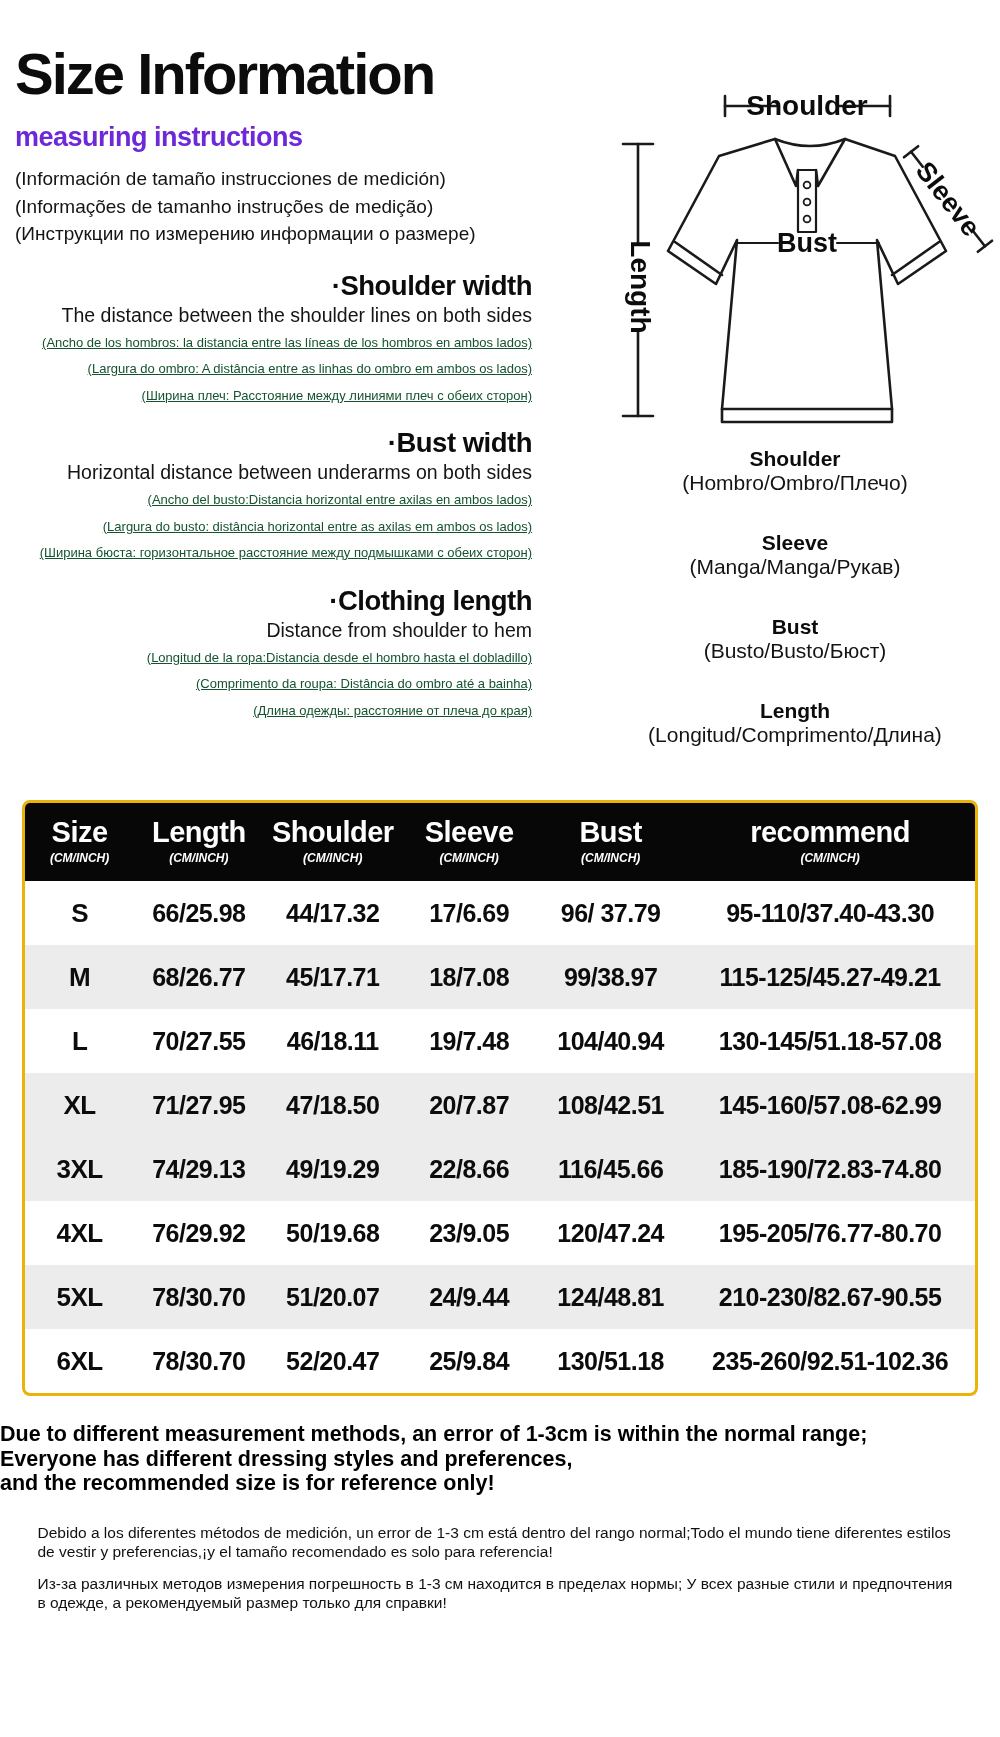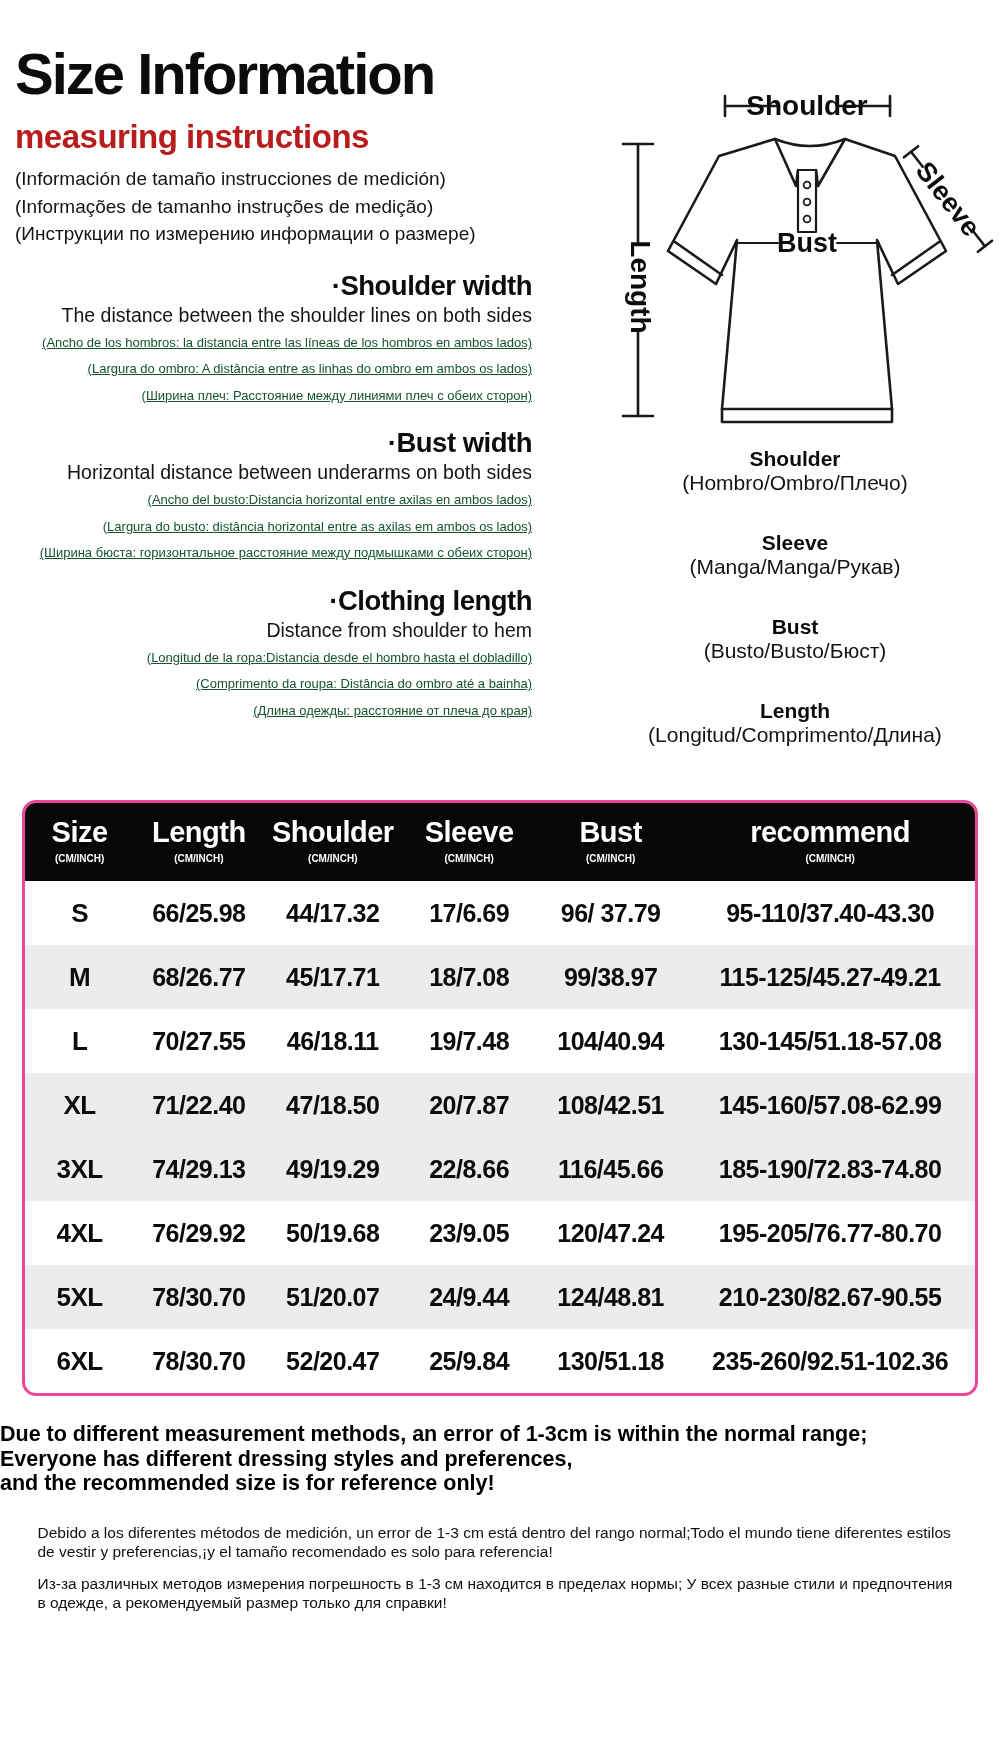--- a/index.html
+++ b/index.html
@@ -15,51 +15,51 @@
   
   .top{display:flex;height:758px;}
   .left-col{width:532px;padding:0 0 0 15px;box-sizing:border-box;}
   .right-col{width:453px;padding-top:26px;}
 
   h1.title{
     font-size:58px;line-height:64px;font-weight:700;
     letter-spacing:-2px;margin:12px 0 0;color:#0c0c0c;
   }
   h2.subtitle{
-    font-size:33px;line-height:36px;font-weight:700;
-    letter-spacing:-0.5px;margin:13px 0 10px;color:#b91c1c;
+    font-size:27px;line-height:36px;font-weight:700;
+    letter-spacing:-0.5px;margin:13px 0 10px;color:#6d28d9;
   }
   .hdr-trans p{font-size:19px;line-height:27.5px;margin:0;color:#141414;}
 
   .sec{margin-top:22px;text-align:right;}
   .sec h3{font-size:27.5px;line-height:32px;font-weight:700;letter-spacing:-0.5px;margin:0 0 0;color:#0c0c0c;}
   .sec .desc{font-size:19.5px;line-height:22px;margin:2px 0 0 10px;color:#141414;}
   .sec .s-trans{font-size:13px;line-height:19.5px;margin:7px 0 0 13px;color:#14532d;text-decoration:underline;}
 
   
   .shirt-svg{display:block;}
   .legend{margin:16px 0 0 28px;width:470px;text-align:center;}
   .legend .lg{margin-bottom:36px;}
   .legend .lg .nm{font-size:21px;line-height:24px;font-weight:700;color:#0c0c0c;}
   .legend .lg .tr{font-size:21px;line-height:24px;color:#141414;}
 
   
   .table-wrap{
     margin:12px 22px 0;
-    border:3px solid #ec4899;
-    border-radius:14px;
+    border:3px solid #eab308;
+    border-radius:8px;
     overflow:hidden;
   }
   table.size-table{width:100%;border-collapse:collapse;}
   table.size-table thead th{
     background:#070707;color:#fff;
     padding:13px 0 14px;vertical-align:middle;
   }
   .col-name{display:block;font-size:29px;line-height:32px;font-weight:700;letter-spacing:-0.5px;}
-  .col-unit{display:block;font-size:10px;line-height:17px;font-weight:700;margin-top:2px;}
+  .col-unit{display:block;font-size:12px;line-height:17px;font-weight:700;margin-top:2px;font-style:italic;}
   table.size-table tbody td{
     height:62px;text-align:center;vertical-align:middle;
     font-size:25px;font-weight:700;letter-spacing:-0.5px;color:#0c0c0c;
     white-space:nowrap;
   }
   table.size-table tbody td.size-col{font-size:26px;}
   table.size-table tbody tr.alt{background:#ececec;}
 
   
   .footer-en{margin-top:26px;text-align:left;font-size:21.5px;line-height:24.5px;font-weight:700;color:#000;}
@@ -237,21 +237,21 @@
           <tr>
             <td class="size-col">L</td>
             <td>70/27.55</td>
             <td>46/18.11</td>
             <td>19/7.48</td>
             <td>104/40.94</td>
             <td>130-145/51.18-57.08</td>
           </tr>
           <tr class="alt">
             <td class="size-col">XL</td>
-            <td>71/22.40</td>
+            <td>71/27.95</td>
             <td>47/18.50</td>
             <td>20/7.87</td>
             <td>108/42.51</td>
             <td>145-160/57.08-62.99</td>
           </tr>
           <tr class="alt">
             <td class="size-col">3XL</td>
             <td>74/29.13</td>
             <td>49/19.29</td>
             <td>22/8.66</td>

